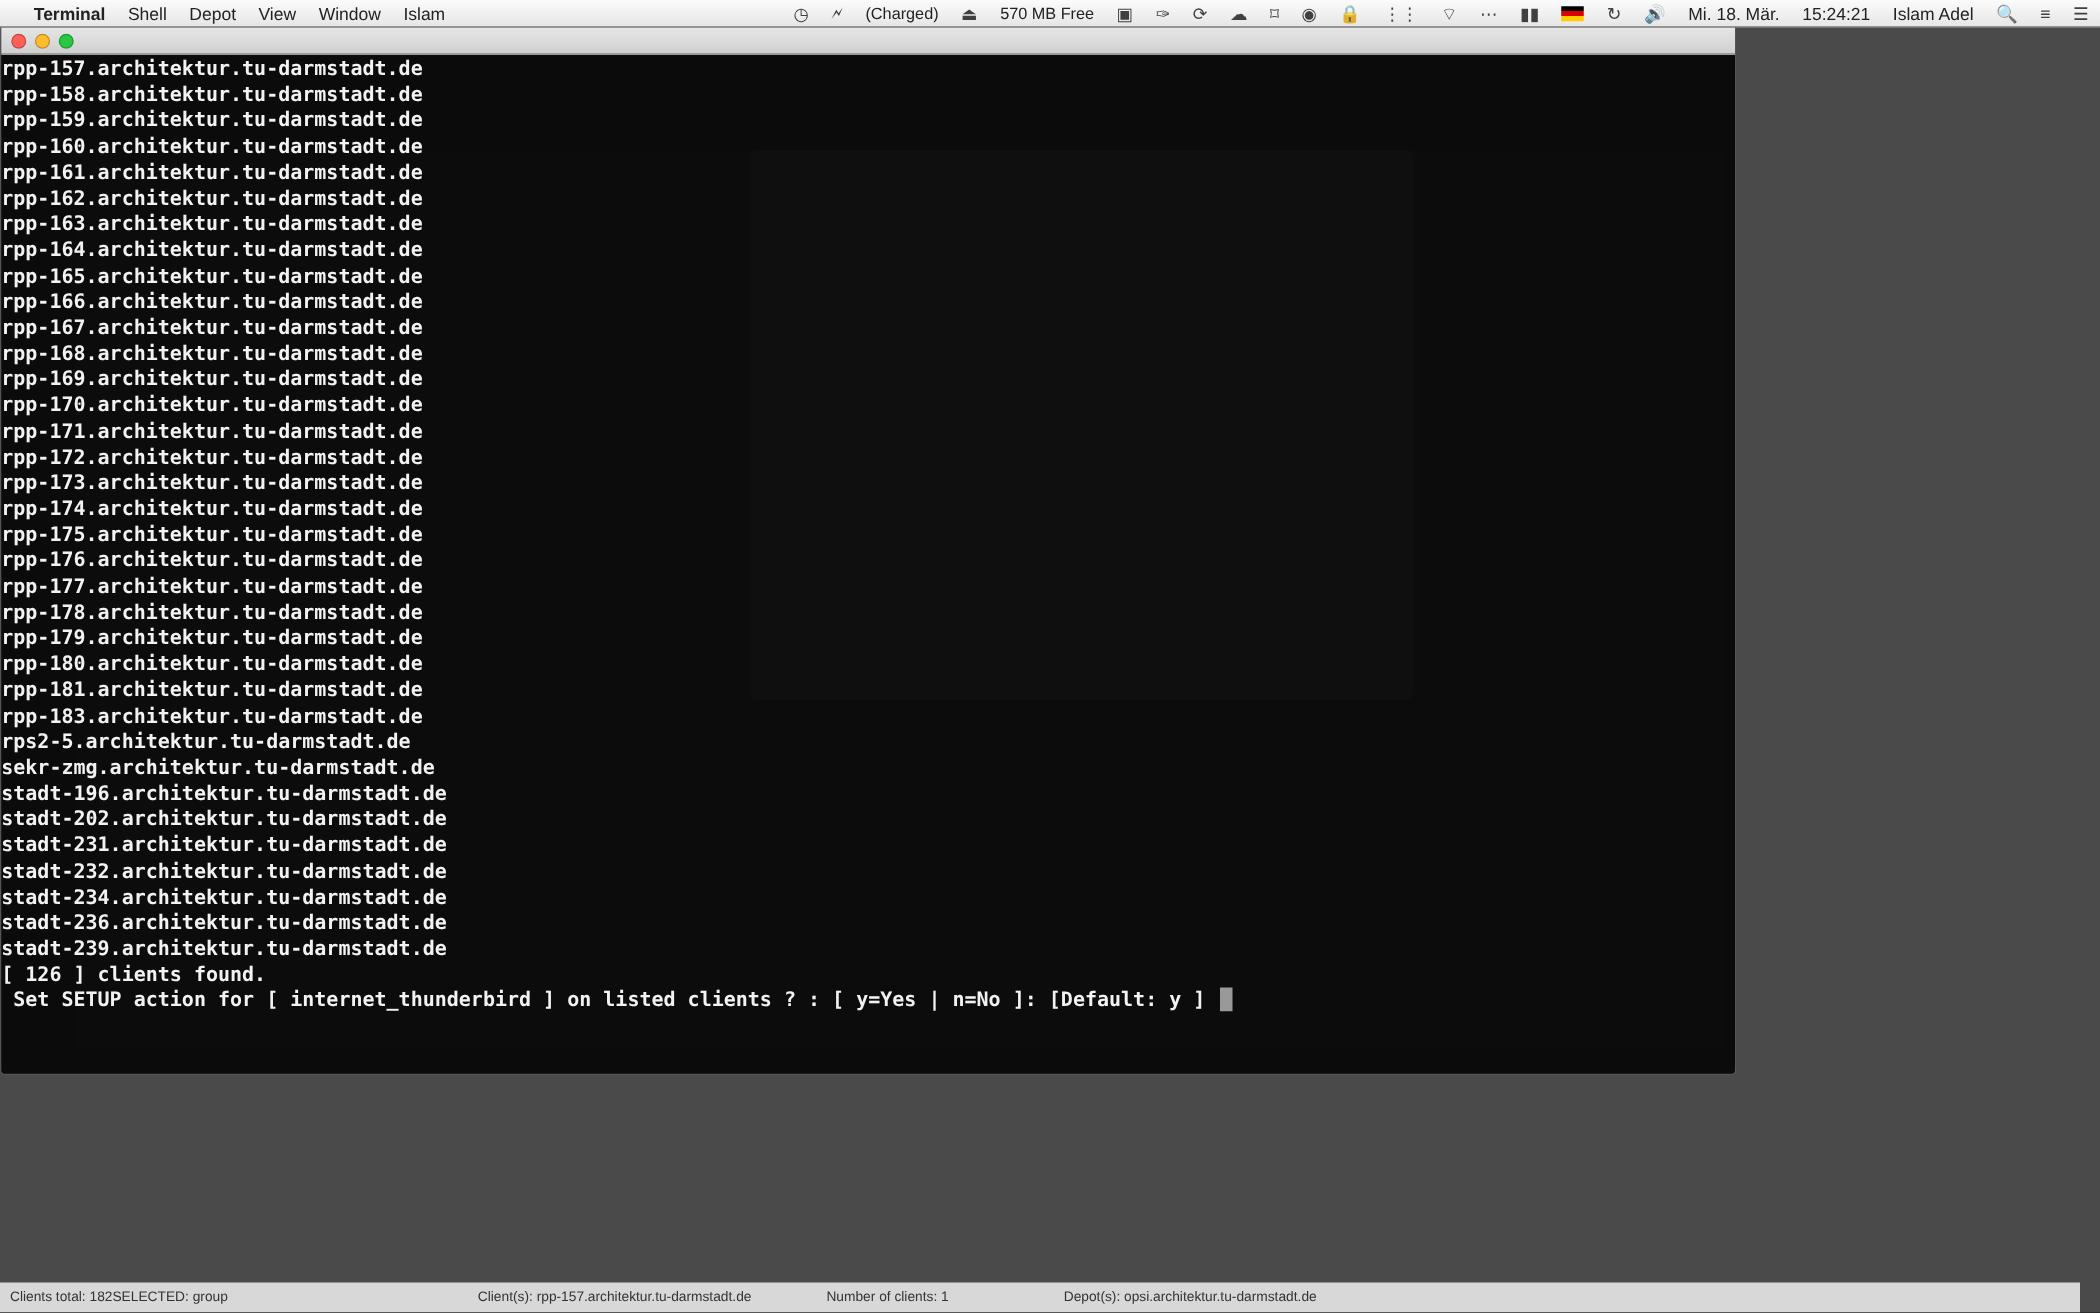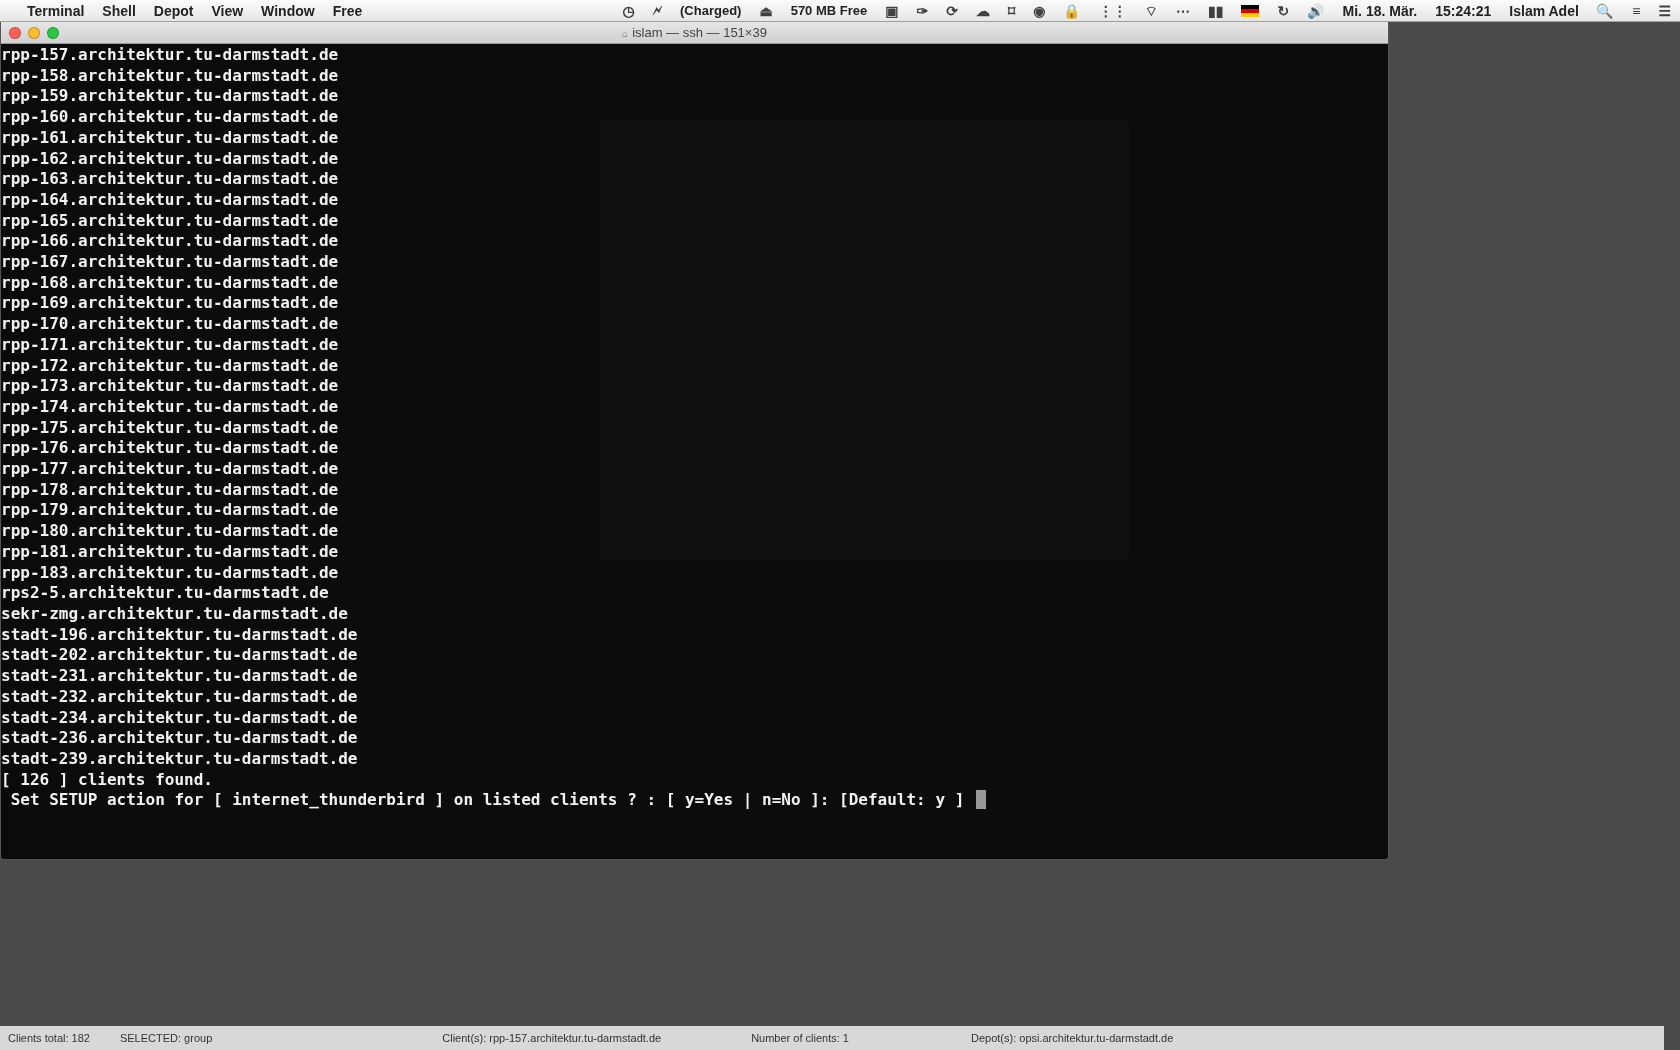--- a/index.html
+++ b/index.html
@@ -16,32 +16,32 @@
 .menubar{
   position:relative; z-index:100;
   height:22px; width:100%;
   background:linear-gradient(#fbfbfb,#e6e6e6);
   border-bottom:1px solid #a0a0a0;
   display:flex; align-items:center;
   font-size:14px; color:#222;
 }
 .menubar .left, .menubar .right{display:flex; align-items:center;height:100%}
 .menubar .right{margin-left:auto;}
-.menubar .item{padding:0 9px; height:100%; display:flex; align-items:center;cursor:default;font-weight:bold;}
+.menubar .item{padding:0 9px; height:100%; display:flex; align-items:center;cursor:default;}
 .menubar .item.bold{font-weight:bold;}
 .menubar .apple{font-size:16px;}
 .menubar .icon{font-size:14px;opacity:.85;}
 .flag{display:inline-block;width:18px;height:12px;background:linear-gradient(#000 33%, #d00 33% 66%, #fc0 66%);}
 .battery-txt{font-size:13px;}
 
 
 .bg-bar{
   position:absolute;left:0;right:16px;bottom:0;height:24px;
   background:#d8d8d8;color:#333;
-  display:flex;align-items:center;font-size:11px;padding:2px 8px;gap:30px;
+  display:flex;align-items:center;font-size:11px;padding:2px 8px;
   z-index:1;
 }
 
 
 .terminal-window{
   position:absolute; left:0; top:22px; width:1389px; height:838px;
   background:rgba(0,0,0,0.85);
   border:1px solid #555; border-top:none;
   border-radius:0 0 4px 4px;
   z-index:50;
@@ -94,21 +94,21 @@
 <div class="ghost"></div>
 
 <div class="menubar">
   <div class="left">
     <div class="item apple"></div>
     <div class="item bold">Terminal</div>
     <div class="item">Shell</div>
     <div class="item">Depot</div>
     <div class="item">View</div>
     <div class="item">Window</div>
-    <div class="item">Free</div>
+    <div class="item">Islam</div>
   </div>
   <div class="right">
     <div class="item icon">◷</div>
     <div class="item icon">🗲</div>
     <div class="item battery-txt">(Charged)</div>
     <div class="item icon">⏏</div>
     <div class="item battery-txt">570 MB Free</div>
     <div class="item icon">▣</div>
     <div class="item icon">✑</div>
     <div class="item icon">⟳</div>
@@ -142,18 +142,15 @@
   <span style="margin-left:92px">Depot(s): opsi.architektur.tu-darmstadt.de</span>
 </div>
 
 <div class="terminal-window">
   <div class="titlebar">
     <div class="traffic">
       <div class="tl r"></div>
       <div class="tl y"></div>
       <div class="tl g"></div>
     </div>
-    <div class="title">
-      <span class="home">⌂</span><span>islam — ssh — 151×39</span>
-    </div>
   </div>
   <div class="term-body" id="term-body"><span class="term-line">rpp-157.architektur.tu-darmstadt.de</span><span class="term-line">rpp-158.architektur.tu-darmstadt.de</span><span class="term-line">rpp-159.architektur.tu-darmstadt.de</span><span class="term-line">rpp-160.architektur.tu-darmstadt.de</span><span class="term-line">rpp-161.architektur.tu-darmstadt.de</span><span class="term-line">rpp-162.architektur.tu-darmstadt.de</span><span class="term-line">rpp-163.architektur.tu-darmstadt.de</span><span class="term-line">rpp-164.architektur.tu-darmstadt.de</span><span class="term-line">rpp-165.architektur.tu-darmstadt.de</span><span class="term-line">rpp-166.architektur.tu-darmstadt.de</span><span class="term-line">rpp-167.architektur.tu-darmstadt.de</span><span class="term-line">rpp-168.architektur.tu-darmstadt.de</span><span class="term-line">rpp-169.architektur.tu-darmstadt.de</span><span class="term-line">rpp-170.architektur.tu-darmstadt.de</span><span class="term-line">rpp-171.architektur.tu-darmstadt.de</span><span class="term-line">rpp-172.architektur.tu-darmstadt.de</span><span class="term-line">rpp-173.architektur.tu-darmstadt.de</span><span class="term-line">rpp-174.architektur.tu-darmstadt.de</span><span class="term-line">rpp-175.architektur.tu-darmstadt.de</span><span class="term-line">rpp-176.architektur.tu-darmstadt.de</span><span class="term-line">rpp-177.architektur.tu-darmstadt.de</span><span class="term-line">rpp-178.architektur.tu-darmstadt.de</span><span class="term-line">rpp-179.architektur.tu-darmstadt.de</span><span class="term-line">rpp-180.architektur.tu-darmstadt.de</span><span class="term-line">rpp-181.architektur.tu-darmstadt.de</span><span class="term-line">rpp-183.architektur.tu-darmstadt.de</span><span class="term-line">rps2-5.architektur.tu-darmstadt.de</span><span class="term-line">sekr-zmg.architektur.tu-darmstadt.de</span><span class="term-line">stadt-196.architektur.tu-darmstadt.de</span><span class="term-line">stadt-202.architektur.tu-darmstadt.de</span><span class="term-line">stadt-231.architektur.tu-darmstadt.de</span><span class="term-line">stadt-232.architektur.tu-darmstadt.de</span><span class="term-line">stadt-234.architektur.tu-darmstadt.de</span><span class="term-line">stadt-236.architektur.tu-darmstadt.de</span><span class="term-line">stadt-239.architektur.tu-darmstadt.de</span><span class="term-line"></span><span class="term-line">[ 126 ] clients found.</span><span class="term-line"></span><span class="term-line"> Set SETUP action for [ internet_thunderbird ] on listed clients ? : [ y=Yes | n=No ]: [Default: y ] <span class="cursor"></span></span></div>
 </div>
 
 </body></html>

